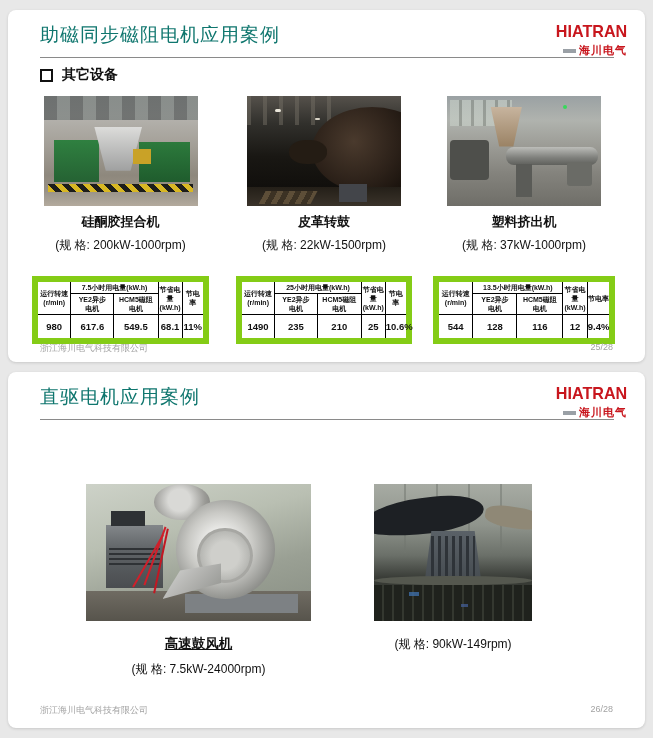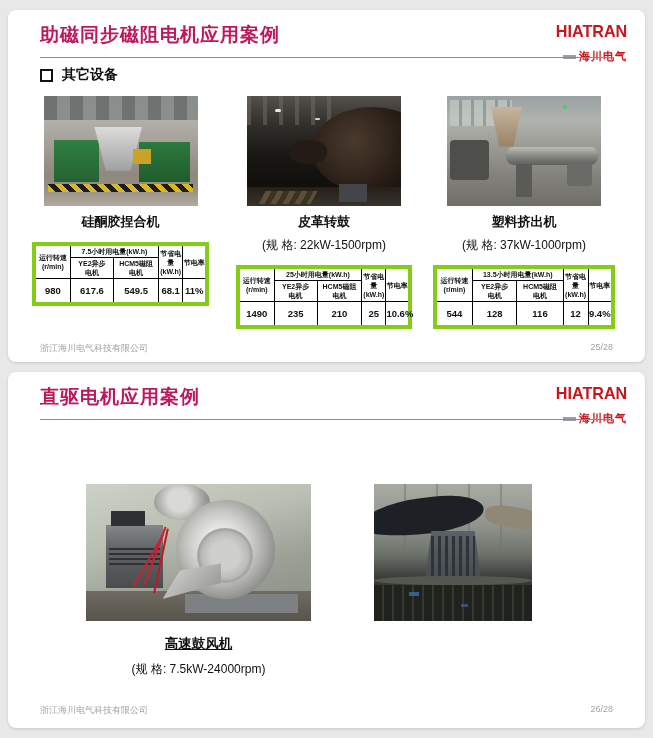--- a/index.html
+++ b/index.html
@@ -14,46 +14,46 @@
   .card{
     position:absolute;left:8px;width:637px;
     background:#ffffff;border-radius:8px;
     box-shadow:0 1px 3px rgba(0,0,0,.14);
   }
   #slide1{top:10px;height:352px;}
   #slide2{top:372px;height:356px;}
 
   .slide-title{
     position:absolute;left:32px;top:12px;margin:0;
-    font-size:19px;font-weight:700;letter-spacing:1px;color:#be185d;
+    font-size:19px;font-weight:400;letter-spacing:1px;color:#0f766e;
   }
   .rule{position:absolute;left:32px;width:574px;top:47px;border-top:1px solid #8a8a8a;}
 
   .logo{position:absolute;right:18px;top:13px;text-align:right;line-height:1;}
   .logo-en{font-size:17px;font-weight:800;color:#c8161d;letter-spacing:0;transform:scaleX(.95);transform-origin:right;}
-  .logo-cn-row{margin-top:8px;}
+  .logo-cn-row{margin-top:2px;}
   .logo-bar{display:inline-block;width:13px;height:4px;background:#9aa0a6;margin-right:3px;vertical-align:middle;}
   .logo-cn{font-size:11px;font-weight:800;color:#c8161d;letter-spacing:1px;vertical-align:middle;}
 
   .section-row{position:absolute;left:32px;top:56px;display:flex;align-items:center;}
   .bullet-square{display:inline-block;width:9px;height:9px;border:2px solid #111;margin-right:9px;}
   .section-label{font-size:14px;font-weight:800;color:#111;}
 
   .col{position:absolute;top:86px;text-align:center;}
   .col1{left:24px;width:177px;}
   .col2{left:228px;width:176px;}
   .col3{left:425px;width:182px;}
   .photo{position:relative;overflow:hidden;margin:0 auto;background:#888;}
   .photo-s1{width:154px;height:110px;}
   .cap-name{margin-top:7px;font-size:13px;font-weight:700;color:#111;}
   .cap-spec{margin-top:6px;font-size:12px;color:#111;}
 
   table.stat{
-    margin-top:11px;width:100%;border-collapse:collapse;table-layout:fixed;
-    border:4px solid #84cc16;
+    margin-top:22px;width:100%;border-collapse:collapse;table-layout:fixed;
+    border:6px solid #84cc16;
   }
   table.stat td{
     border:1px solid #000;text-align:center;vertical-align:middle;
     font-weight:700;color:#111;padding:1px 0;
   }
   td.hdr{font-size:7px;line-height:1.3;}
   tr.vals td{font-size:9.5px;height:21px;}
   td.rate{color:#00b050;font-size:10.5px;}
 
   .slide-footer{
@@ -149,20 +149,21 @@
     <div class="photo photo-s1 ph-kneader">
       <div class="art kn-ceil"></div>
       <div class="art kn-mL"></div>
       <div class="art kn-mR"></div>
       <div class="art kn-hop"></div>
       <div class="art kn-yel"></div>
       <div class="art kn-haz"></div>
       <div class="art kn-floor"></div>
     </div>
     <div class="cap-name">硅酮胶捏合机</div>
+    <div class="cap-spec">(规 格: 200kW-1000rpm)</div>
     <table class="stat">
       <colgroup>
           <col style="width:21%">
           <col style="width:25%">
           <col style="width:26%">
           <col style="width:14%">
           <col style="width:14%">
         </colgroup>
       <tbody>
           <tr>
@@ -314,19 +315,20 @@
     <div class="art co-grate"></div>
     <div class="art co-blue1"></div>
     <div class="art co-blue2"></div>
   </div>
 
   <div class="s2cap s2cap1">
     <div class="cap-name">高速鼓风机</div>
     <div class="cap-spec">(规 格: 7.5kW-24000rpm)</div>
   </div>
   <div class="s2cap s2cap2">
+    <div class="cap-spec">(规 格: 90kW-149rpm)</div>
   </div>
 
   <div class="slide-footer">
     <span>浙江海川电气科技有限公司</span>
     <span>26/28</span>
   </div>
 </section>
 
 </body></html>

